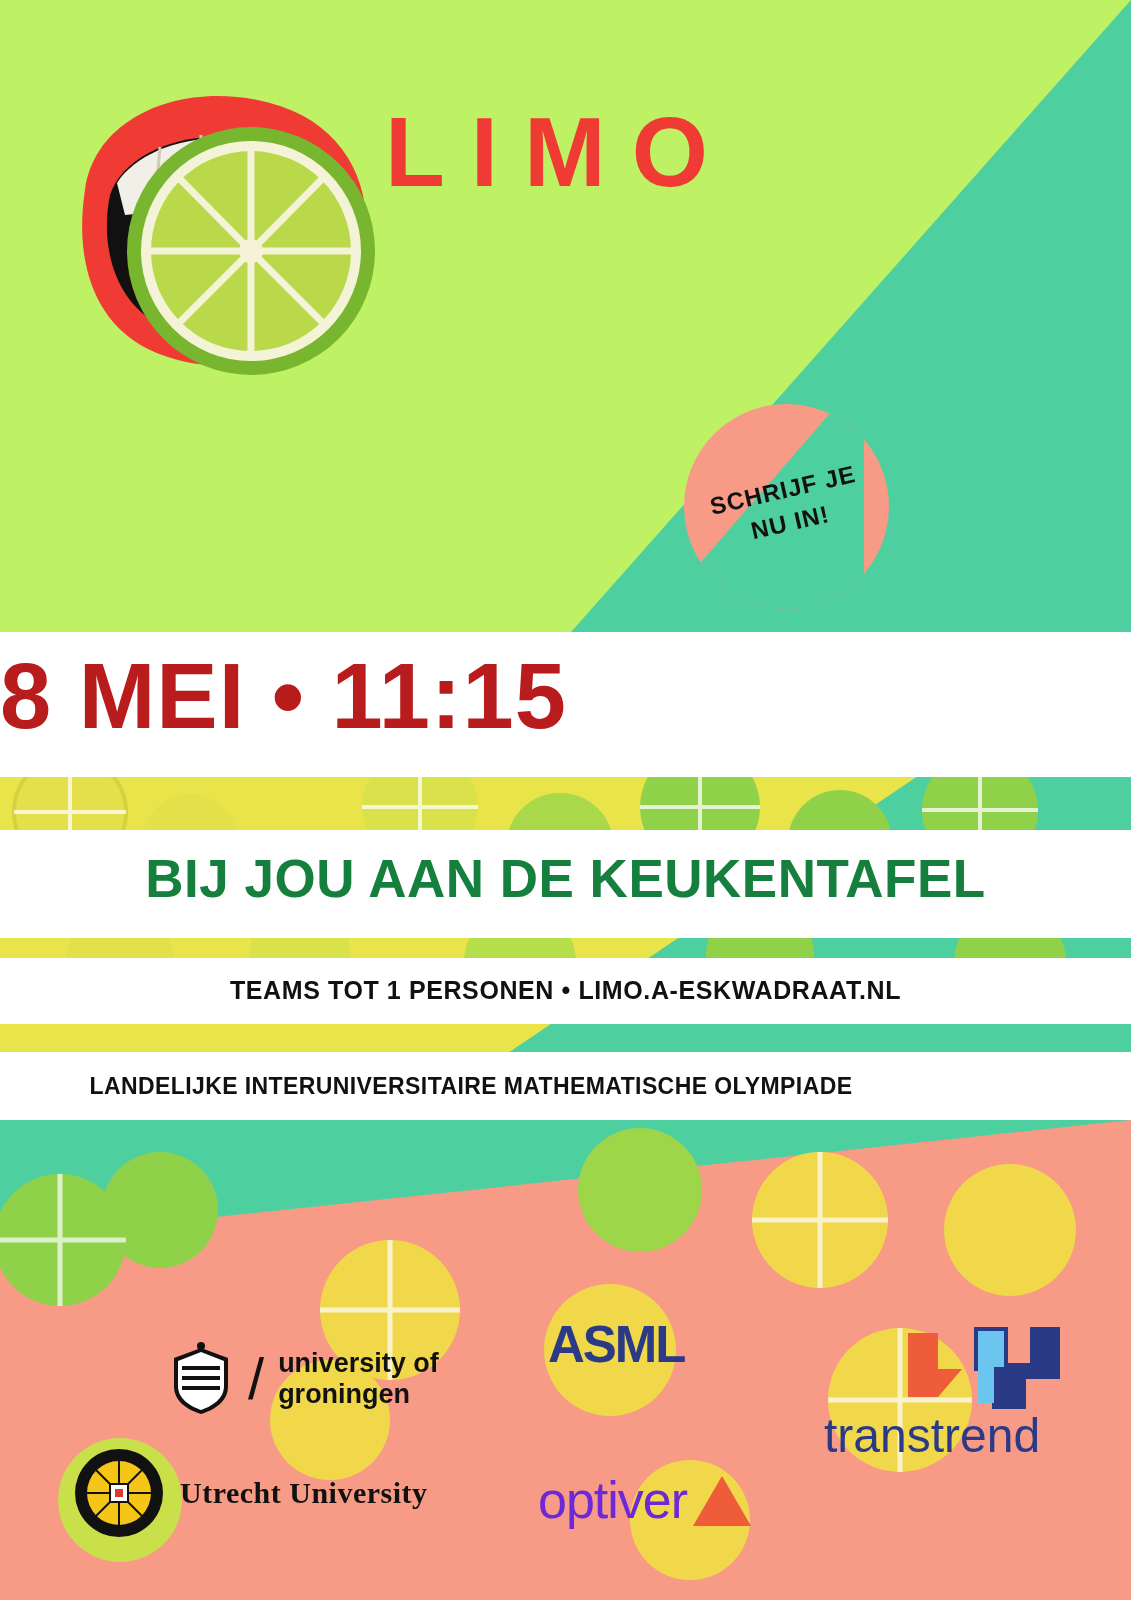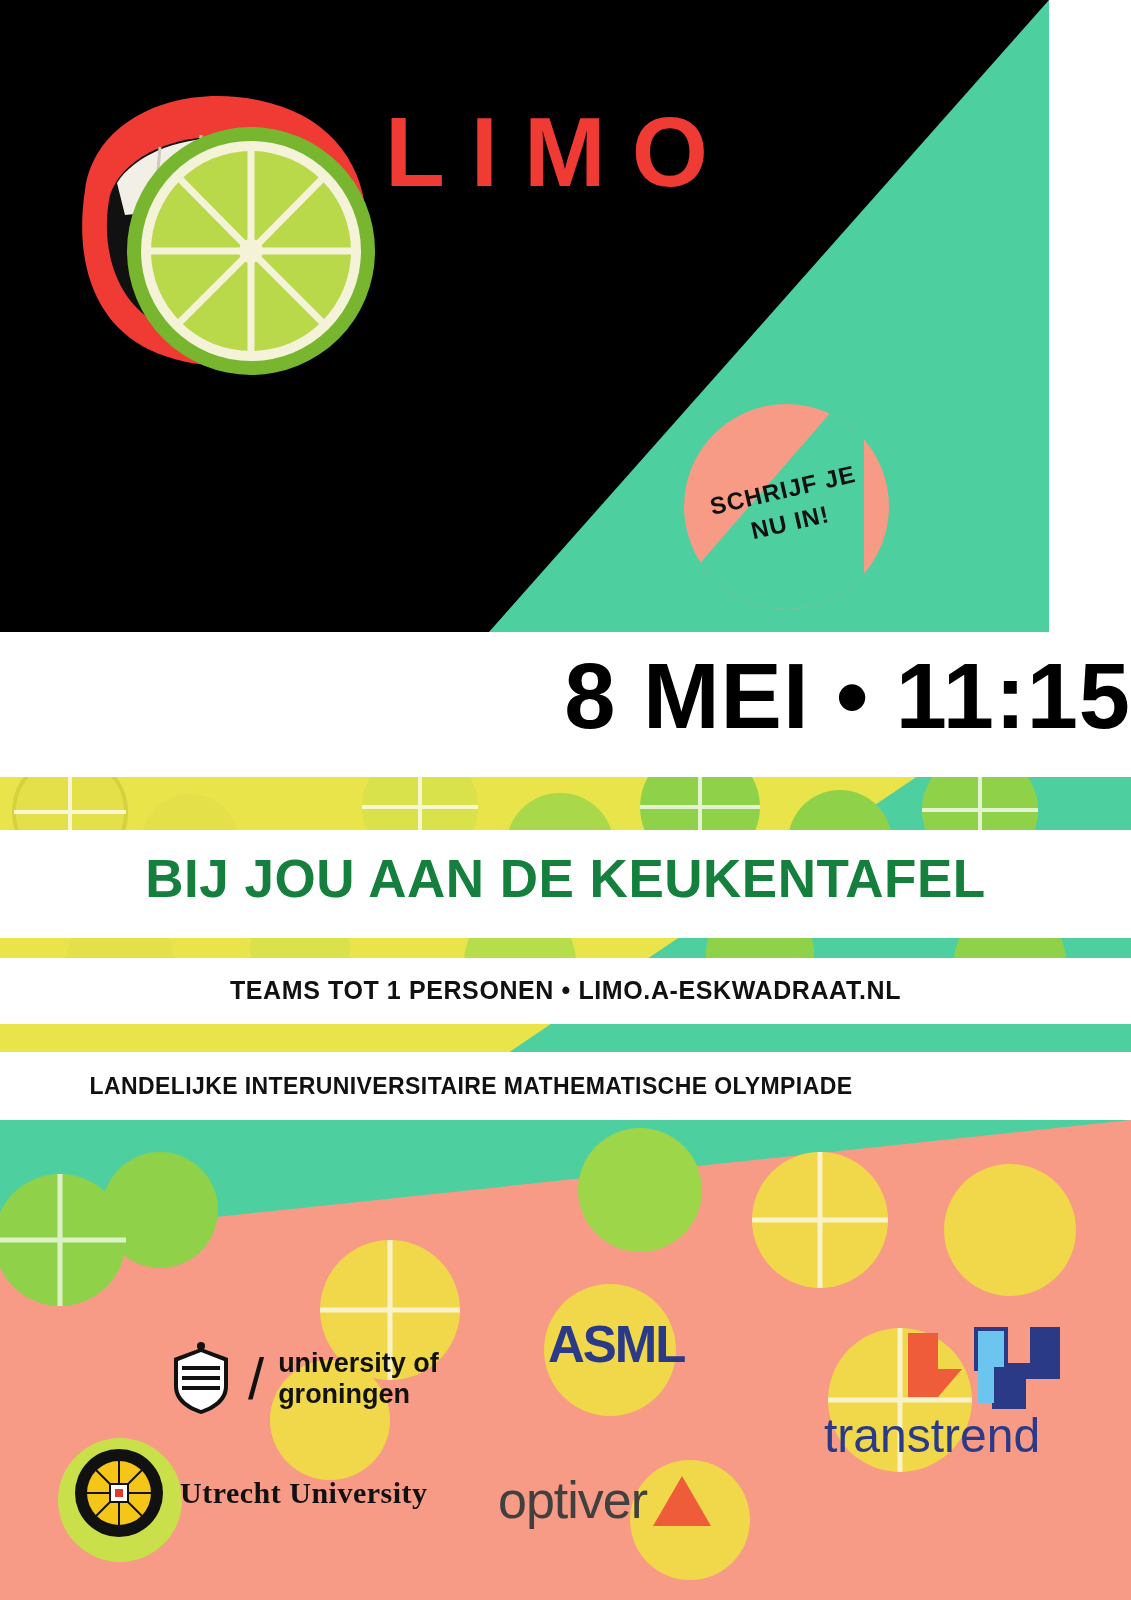--- a/index.html
+++ b/index.html
@@ -15,22 +15,22 @@
     width: 1131px;
     height: 1600px;
     overflow: hidden;
     background: #ffffff;
   }
 
   
   .top-bg {
     position: absolute;
     left: 0; top: 0;
-    width: 1049px; height: 632px;
-    background: #000000;
+    width: 1131px; height: 632px;
+    background: #bef264;
     overflow: hidden;
   }
   .top-green {
     position: absolute;
     right: 0; top: 0;
     width: 0; height: 0;
     border-style: solid;
     border-width: 0 0 632px 560px;
     border-color: transparent transparent #4ecfa0 transparent;
   }
@@ -125,24 +125,24 @@
     position: absolute;
     left: 0;
     width: 1131px;
     background: #ffffff;
   }
 
   .date-line {
     position: absolute;
     left: 0; top: 644px;
     width: 1131px;
-    text-align: right;
+    text-align: left;
     font-size: 92px;
     font-weight: bold;
-    color: #000000;
+    color: #b91c1c;
     letter-spacing: 1px;
   }
   .venue-line {
     position: absolute;
     left: 0; top: 848px;
     width: 1131px;
     text-align: center;
     font-size: 53px;
     font-weight: bold;
     color: #15803d;
@@ -246,23 +246,24 @@
     font-weight: bold;
     color: #2b3a87;
     letter-spacing: -2px;
     font-family: "Liberation Sans", sans-serif;
   }
 
   
   .optiver { left: 498px; top: 310px; display: flex; align-items: flex-end; gap: 6px;}
   .optiver-text {
     font-size: 52px;
-    color: #404040;
+    color: #6d28d9;
     letter-spacing: -1px;
     font-family: "Liberation Sans", sans-serif;
+    margin-left: 40px;
   }
   .optiver-tri {
     width: 0; height: 0;
     border-left: 29px solid transparent;
     border-right: 29px solid transparent;
     border-bottom: 50px solid #ee5c3a;
     margin-bottom: 4px;
   }
 
   

